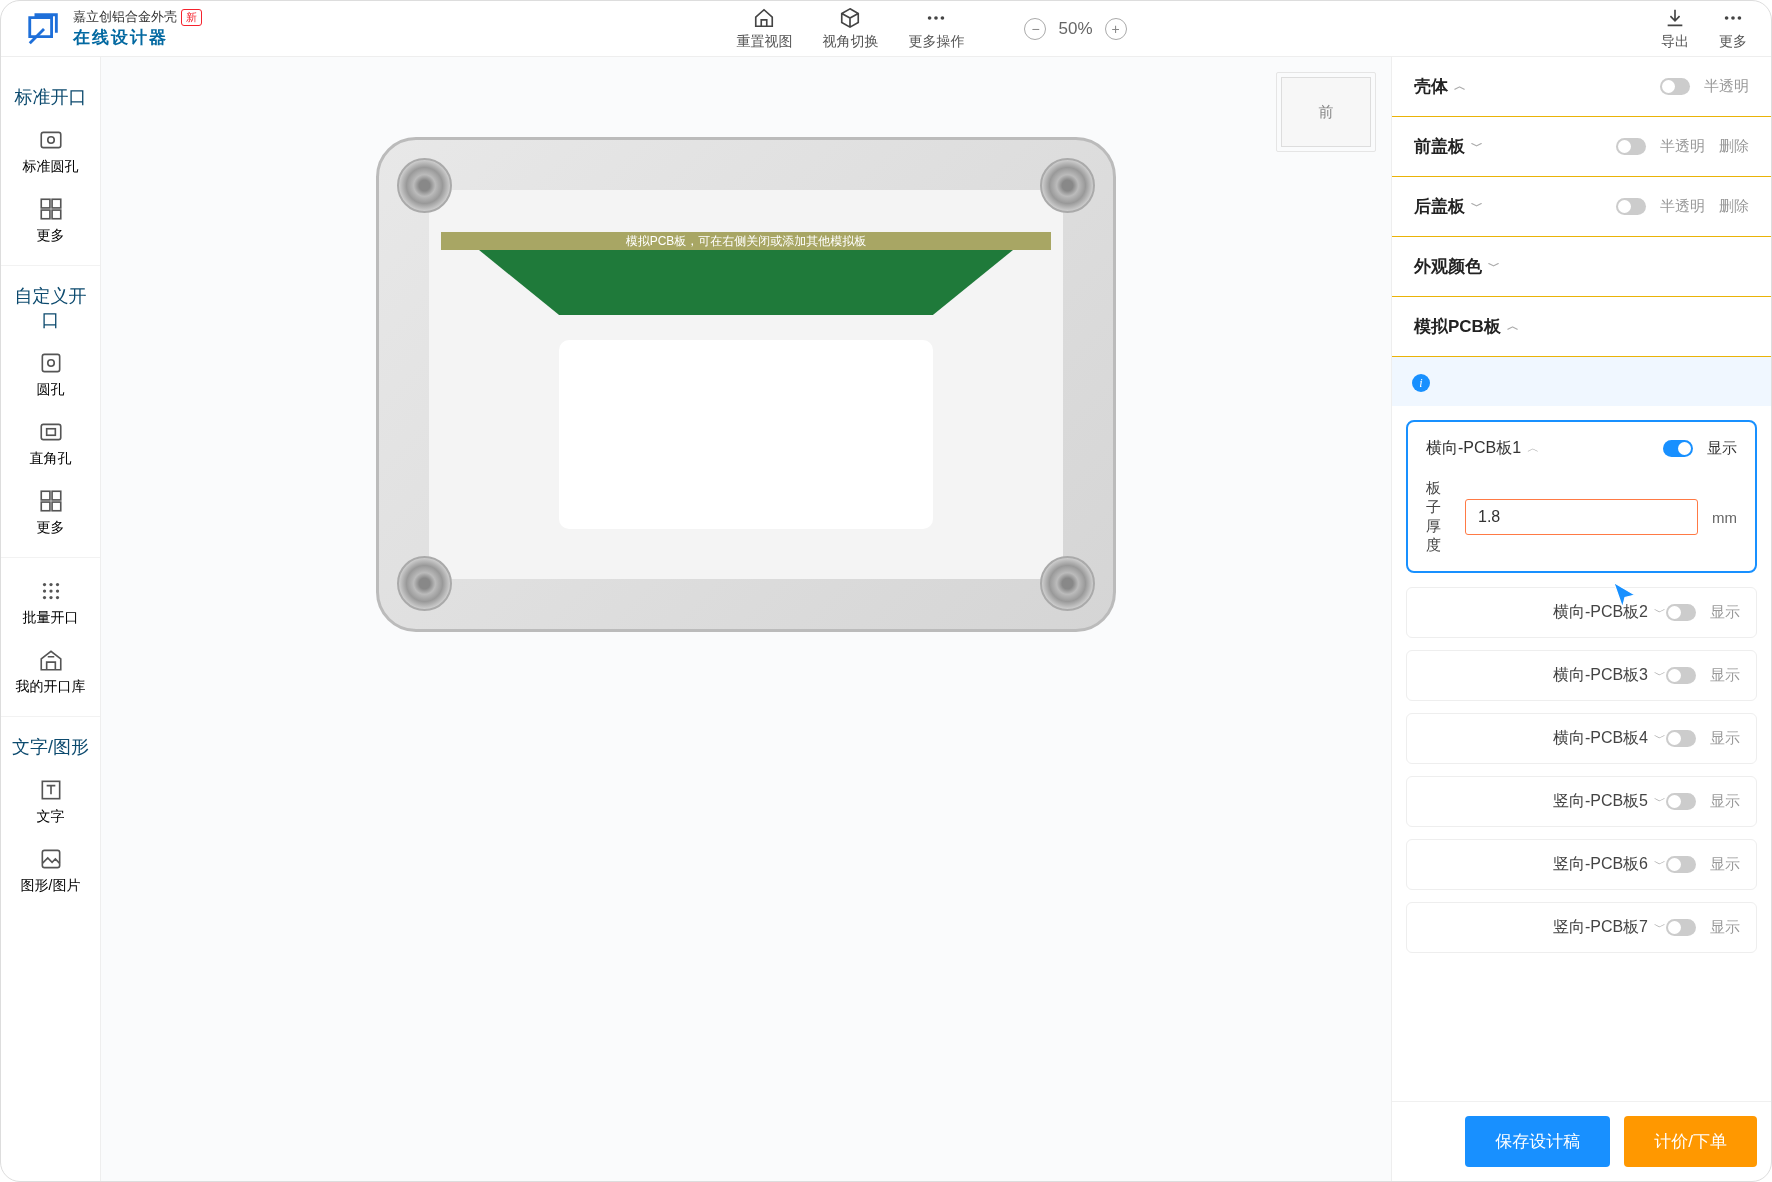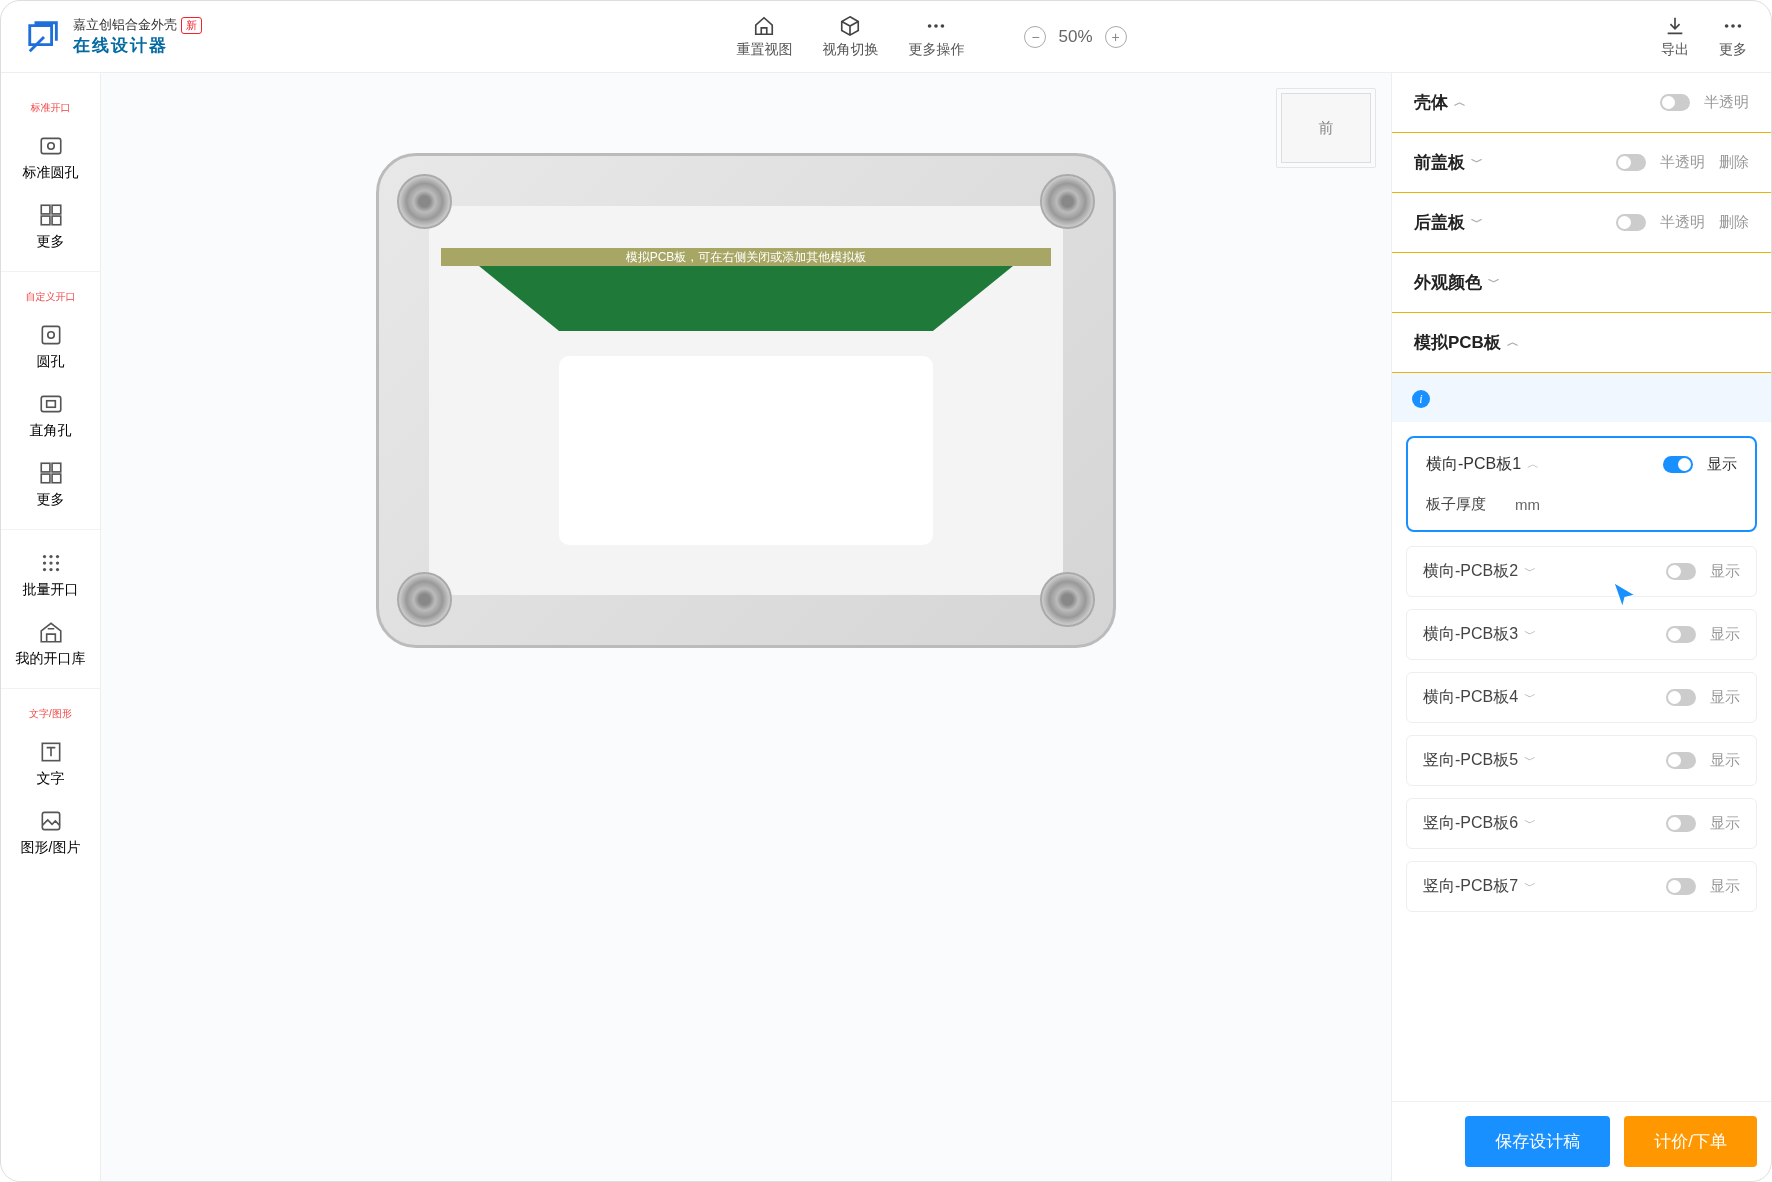--- a/index.html
+++ b/index.html
@@ -1,21 +1,21 @@
 <!DOCTYPE html>
 <html><head>
   <meta charset="utf-8">
   <style>
     * { margin: 0; padding: 0; box-sizing: border-box; font-family: -apple-system, "PingFang SC", "Microsoft YaHei", sans-serif; }
     body { background: #fff; width: 1772px; height: 1182px; overflow: hidden; border-radius: 20px; border: 1px solid #ddd; }
     
     .app { display: flex; flex-direction: column; height: 100%; }
     
     
-    .header { height: 72px; display: flex; align-items: center; padding: 0 24px; border-bottom: 1px solid #eee; }
+    .header { height: 56px; display: flex; align-items: center; padding: 0 24px; border-bottom: 1px solid #eee; }
     .logo-area { display: flex; align-items: center; gap: 10px; }
     .logo-icon { width: 38px; height: 38px; }
     .logo-text { display: flex; flex-direction: column; }
     .logo-line1 { font-size: 13px; color: #333; font-weight: 500; display: flex; align-items: center; gap: 4px; }
     .logo-badge { background: #fff; border: 1px solid #f5222d; color: #f5222d; font-size: 11px; padding: 0 4px; border-radius: 3px; line-height: 15px; }
     .logo-line2 { font-size: 17px; font-weight: 700; color: #0369a1; letter-spacing: 2px; font-family: Liberation Serif, serif; }
     
     .header-center { flex: 1; display: flex; justify-content: center; gap: 30px; }
     .header-btn { display: flex; flex-direction: column; align-items: center; gap: 4px; cursor: pointer; color: #555; font-size: 14px; }
     .header-icon { width: 22px; height: 22px; color: #444; }
@@ -25,21 +25,21 @@
     
     .header-right { display: flex; gap: 30px; }
     
     
     .body { display: flex; flex: 1; overflow: hidden; }
     
     
     .sidebar { width: 100px; border-right: 1px solid #eee; overflow-y: auto; padding: 10px 0; }
     .sidebar-section { padding: 10px 0; border-bottom: 1px solid #f2f2f2; }
     .sidebar-section:last-child { border-bottom: none; }
-    .sidebar-heading { color: #ef4444; font-size: 10px; text-align: center; padding: 8px 8px; }
+    .sidebar-heading { color: #0c4a6e; font-size: 18px; text-align: center; padding: 8px 8px; }
     .sidebar-item { display: flex; flex-direction: column; align-items: center; gap: 5px; padding: 10px 0; cursor: pointer; color: #000000; font-size: 14px; }
     .sidebar-icon { width: 26px; height: 26px; color: #555; }
     
     
     .canvas { flex: 1; background: #fafbfc; position: relative; display: flex; align-items: flex-start; justify-content: center; padding-top: 80px; }
     .view-cube { position: absolute; top: 20px; right: 20px; width: 90px; height: 70px; border: 1px solid #ddd; background: #f7f7f7; display: flex; align-items: center; justify-content: center; color: #888; font-size: 15px; }
     .view-cube::before { content: ""; position: absolute; inset: -6px; border: 1px solid #e5e5e5; border-radius: 2px; }
     
     .enclosure { width: 740px; height: 495px; background: linear-gradient(135deg, #e8e8e8, #d5d5d5); border-radius: 40px; position: relative; border: 3px solid #bbb; }
     .enclosure-inner { position: absolute; inset: 50px; background: #f4f4f4; border-radius: 20px; }
@@ -76,21 +76,21 @@
     .pcb-form-row:last-child { margin-bottom: 0; }
     .pcb-label { font-size: 15px; color: #444; width: 75px; }
     .pcb-input { flex: 1; border: 1.5px solid #ff7a45; border-radius: 3px; padding: 8px 12px; font-size: 16px; color: #333; position: relative; }
     .pcb-unit { font-size: 15px; color: #666; }
     .pos-buttons { display: flex; gap: 0; flex: 1; }
     .pos-btn { flex: 1; border: 1px solid #ccc; padding: 6px 0; display: flex; flex-direction: column; align-items: center; gap: 2px; font-size: 13px; color: #666; cursor: pointer; position: relative; }
     .pos-btn.active { border-color: #1890ff; color: #1890ff; }
     .pos-btn.active::after { content: ""; position: absolute; bottom: 0; right: 0; border: 6px solid transparent; border-bottom-color: #1890ff; border-right-color: #1890ff; }
     .pos-icon { font-size: 14px; }
     
-    .pcb-list-row { margin: 0 14px 12px; border: 1px solid #eee; border-radius: 6px; padding: 14px 16px; display: flex; justify-content: space-between; align-items: center; }
+    .pcb-list-row { margin: 0 14px 12px; border: 1px solid #eee; border-radius: 6px; padding: 14px 16px; display: flex; justify-content: flex-end; align-items: center; }
     .pcb-list-title { font-size: 16px; color: #444; display: flex; align-items: center; gap: 6px; }
     
     .cursor-overlay { position: absolute; top: 580px; left: 1610px; width: 30px; height: 30px; pointer-events: none; z-index: 1000; }
     
     .footer { display: flex; padding: 14px; gap: 14px; justify-content: flex-end; border-top: 1px solid #f0f0f0; align-items: center; }
     .footer-btn { padding: 14px 30px; font-size: 17px; border-radius: 4px; border: none; cursor: pointer; color: #fff; }
     .footer-btn.save { background: #1890ff; }
     .footer-btn.order { background: #ff9800; }
   </style>
 </head>
@@ -320,20 +320,21 @@
               <span>横向-PCB板1</span>
               <span class="chevron">︿</span>
             </div>
             <div class="panel-row-actions">
               <div class="toggle on"></div>
               <span style="color:#333">显示</span>
             </div>
           </div>
           <div class="pcb-form-row">
             <div class="pcb-label">板子厚度</div>
+            <input class="pcb-input" value="1.8" style="">
             <div class="pcb-unit">mm</div>
           </div>
         </div>
 
         <div id="pcb-list">
             <div class="pcb-list-row">
               <div class="pcb-list-title">
                 <span>横向-PCB板2</span>
                 <span class="chevron">﹀</span>
               </div>

